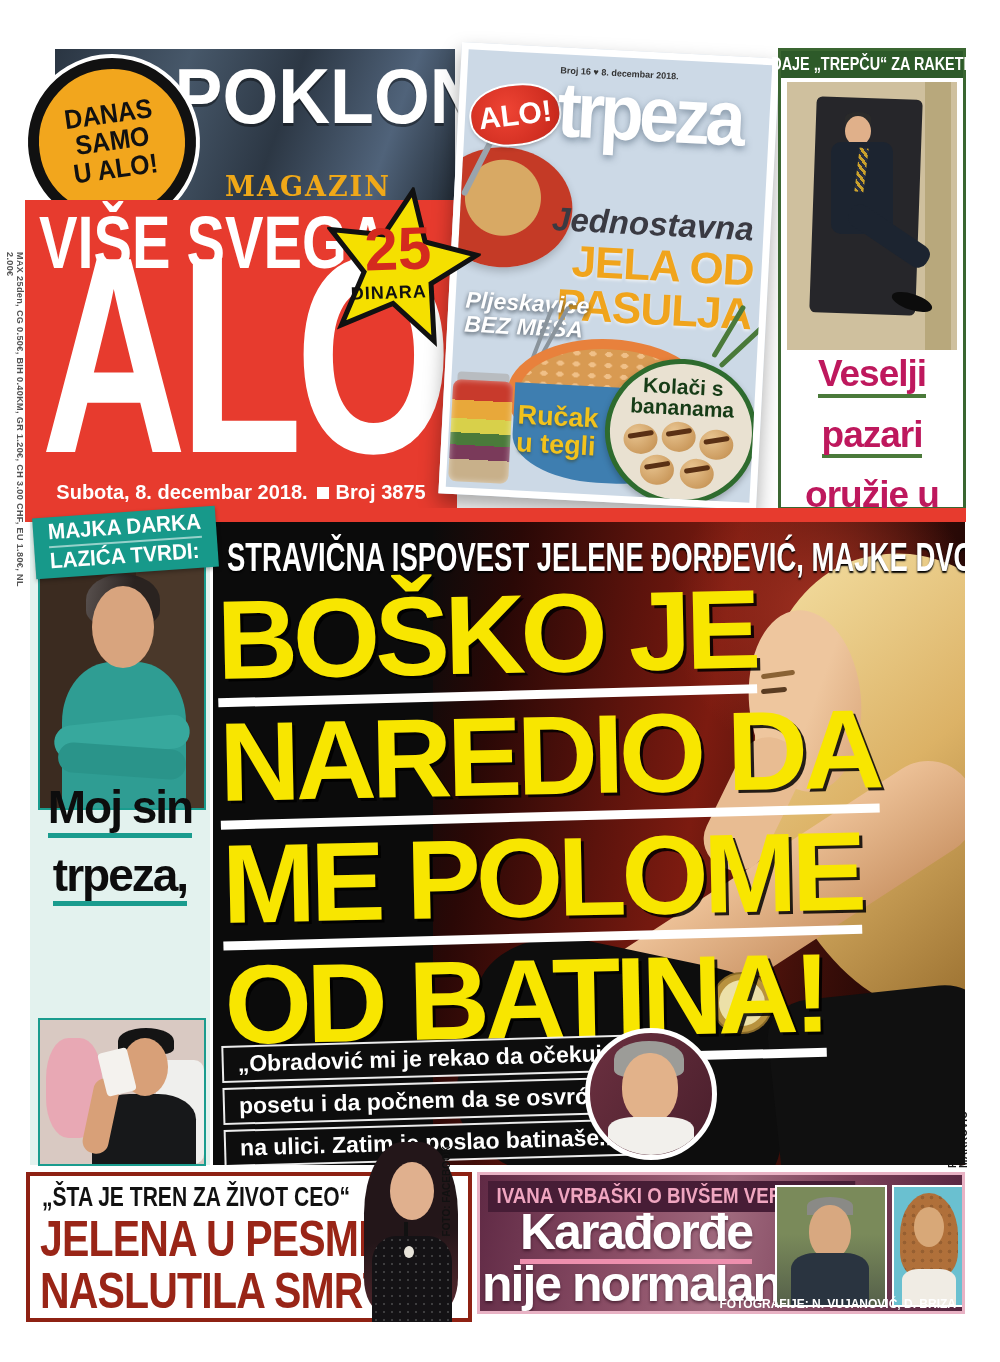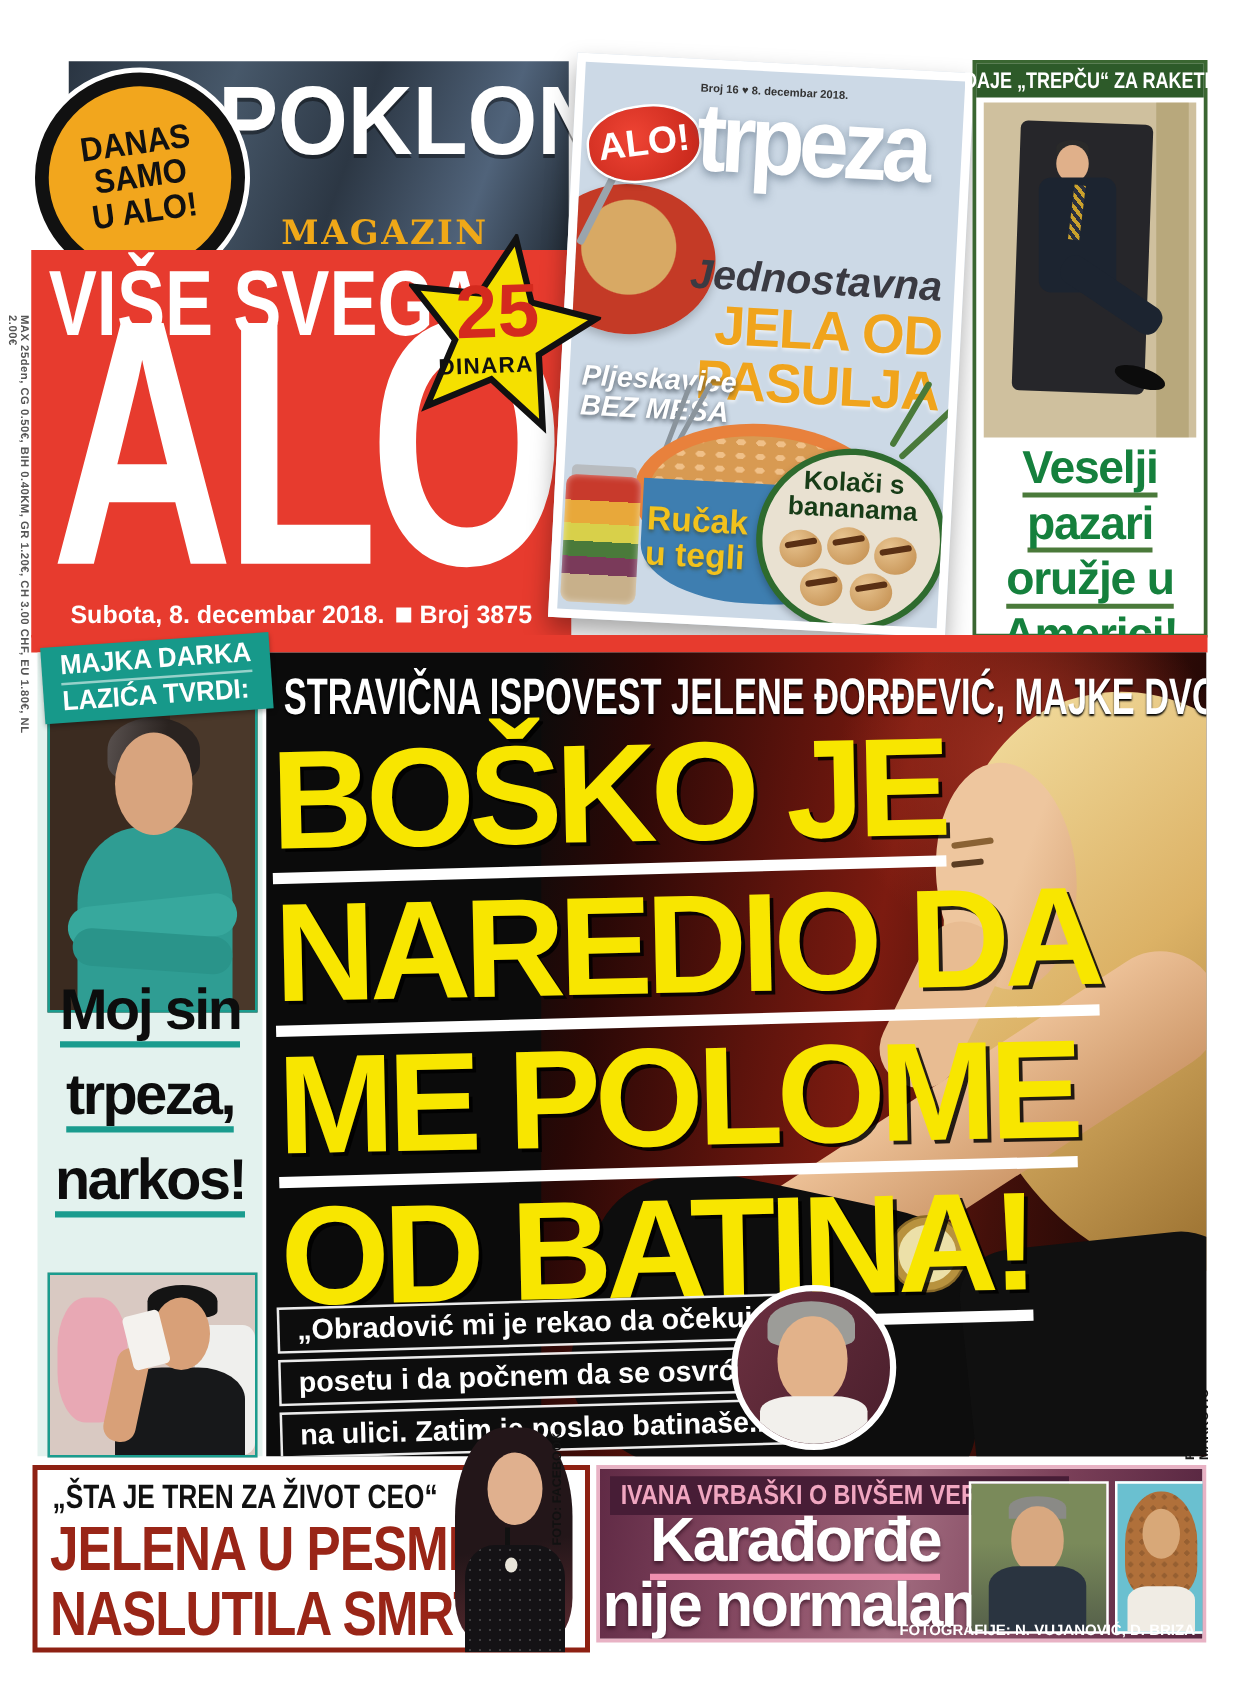--- a/index.html
+++ b/index.html
@@ -81,21 +81,21 @@
   .gp-open{left:26px;top:16px;width:106px;height:216px;background:#26262a;border-radius:6px;transform:rotate(2deg);}
   .gp-frame{left:138px;top:0px;width:26px;height:268px;background:#b8a87c;}
   .gp-head{left:58px;top:34px;width:26px;height:30px;border-radius:50%;background:#e0b08a;}
   .gp-hair{left:58px;top:30px;width:26px;height:12px;border-radius:50% 50% 0 0;background:#2a2a2a;}
   .gp-suit{left:44px;top:60px;width:62px;height:92px;background:#1c2430;border-radius:10px;}
   .gp-tie{left:70px;top:66px;width:9px;height:44px;transform:rotate(7deg);
      background:repeating-linear-gradient(45deg,#caa12c 0 3px,#2a3040 3px 6px);}
   .gp-leg{left:56px;top:142px;width:92px;height:24px;background:#1c2430;transform:rotate(34deg);border-radius:10px;}
   .gp-shoe{left:104px;top:212px;width:42px;height:16px;background:#0c0c0c;border-radius:50%;transform:rotate(18deg);}
   .ghead{left:0;top:304px;width:100%;text-align:center;}
-  .ghead .ln{display:table;margin:0 auto 2px auto;color:#15803d;font-size:37px;font-weight:800;line-height:1.02;letter-spacing:-1px;}
+  .ghead .ln{display:table;margin:0 auto 18px auto;color:#be185d;font-size:37px;font-weight:800;line-height:1.02;letter-spacing:-1px;}
   .ghead .ln::after{content:"";display:block;height:4px;background:#4a7a3a;margin-top:1px;}
 
   
   .red-strip{left:25px;top:508px;width:941px;height:14px;background:#e73b2e;}
 
   
   .sidebar{left:30px;top:522px;width:180px;height:643px;background:#e3f2ee;}
   .sbadge{left:34px;top:512px;background:#17998a;padding:3px 10px 5px 10px;transform:rotate(-4deg);z-index:8;
      box-shadow:0 2px 4px rgba(0,0,0,.3);}
   .sbadge div{color:#fff;font-weight:800;font-size:22px;line-height:1.08;transform:scaleX(.94);white-space:nowrap;}
@@ -293,21 +293,20 @@
       <div class="abs sp1-panel"></div>
       <div class="abs sp1-body"></div>
       <div class="abs sp1-hair"></div>
       <div class="abs sp1-head"></div>
       <div class="abs sp1-arm"></div>
       <div class="abs sp1-arm2"></div>
     </div>
     <div class="abs shead">
       <div class="ln">Moj sin</div>
       <div class="ln">trpeza,</div>
-      <div class="ln">narkos!</div>
     </div>
     <div class="abs sphoto2" style="left:8px;top:496px;">
       <div class="abs sp2-woman"></div>
       <div class="abs sp2-chair"></div>
       <div class="abs sp2-body"></div>
       <div class="abs sp2-hair"></div>
       <div class="abs sp2-head"></div>
       <div class="abs sp2-arm"></div>
       <div class="abs sp2-tissue"></div>
     </div>

